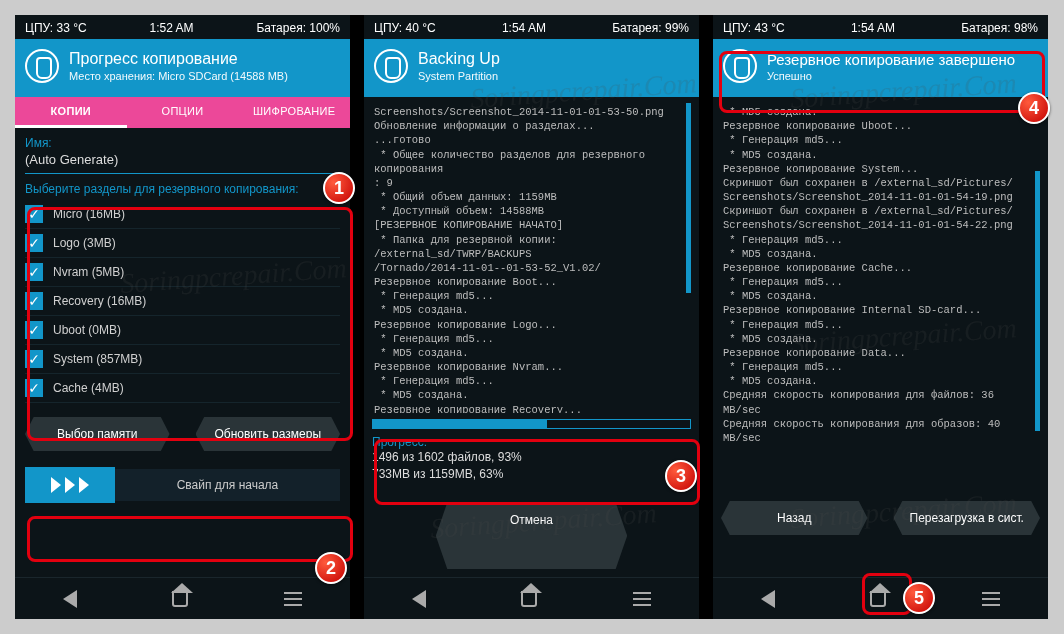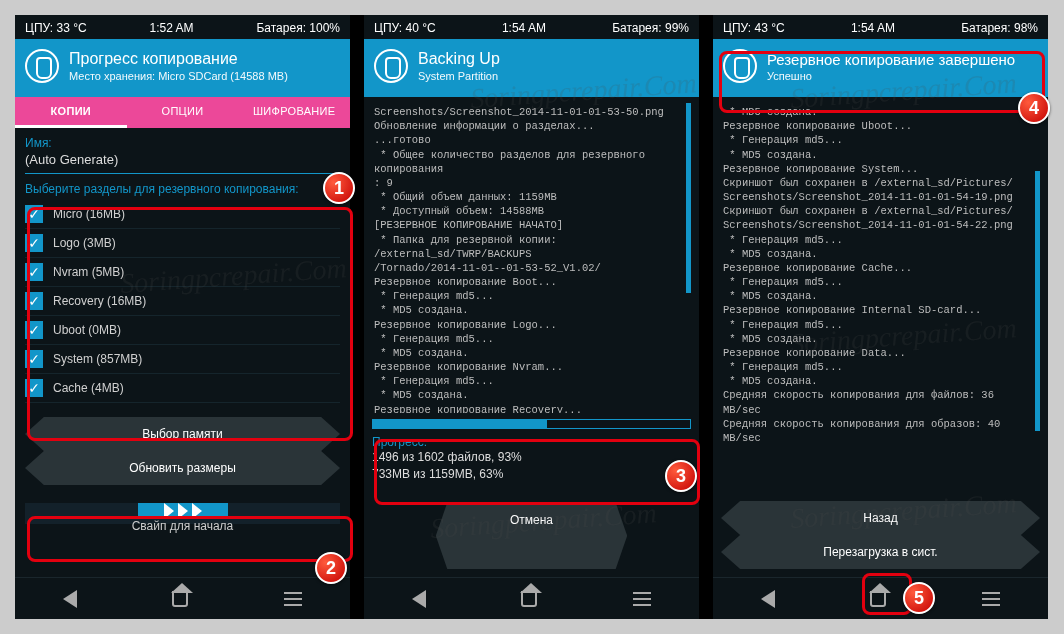--- a/index.html
+++ b/index.html
@@ -52,32 +52,31 @@
   }
   .tab{flex:1; text-align:center; padding:8px 4px; text-transform:uppercase;}
   .tab.active{ border-bottom:3px solid #fff; font-weight:bold;}
   .body{flex:1; overflow:hidden; padding:8px 10px; position:relative;}
   .label{ color:#1296c9; font-size:12px; margin-bottom:2px;}
   .nameval{ color:#ddd; font-size:13px; border-bottom:1px solid #1296c9; padding-bottom:6px; margin-bottom:8px;}
   .section-label{ color:#1296c9; font-size:12px; margin-bottom:4px;}
   .part-list{ }
   .part{ display:flex; align-items:center; padding:5px 0; border-bottom:1px solid #15252c;}
   .chk{ width:18px; height:18px; background:#1296c9; display:inline-flex; align-items:center; justify-content:center; margin-right:10px; color:#fff; font-size:14px; line-height:1;}
-  .btnrow{ display:flex; gap:0; margin-top:14px;flex-direction:column;}
+  .btnrow{ display:flex; gap:26px; margin-top:14px;}
   .btn{
     flex:1; background:#2a3438; color:#fff; text-align:center;
     padding:10px 6px; font-size:12px;
     clip-path: polygon(6% 0,94% 0,100% 50%,94% 100%,6% 100%,0 50%);
   }
   .swipe{
     margin-top:18px;
-    height:21px; background:#13212a;
+    height:32px; background:#13212a;
     display:flex; align-items:center;
     position:relative;
-    flex-direction:column;
   }
   .swipe .chevs{
     background:#1296c9; width:90px; height:36px; display:flex; align-items:center; justify-content:center; gap:4px;
   }
   .chev{ width:0;height:0;border-top:8px solid transparent;border-bottom:8px solid transparent;border-left:10px solid #fff;}
   .swipe .txt{ flex:1; text-align:center; font-size:12px; color:#ccc;}
   .navbar{
     height:42px; display:flex; align-items:center; justify-content:space-around;
     color:#888;
     border-top:1px solid #1a262c;

